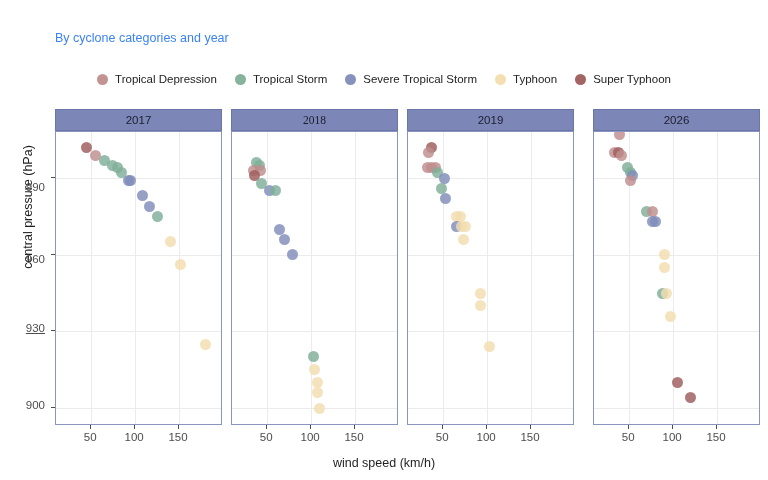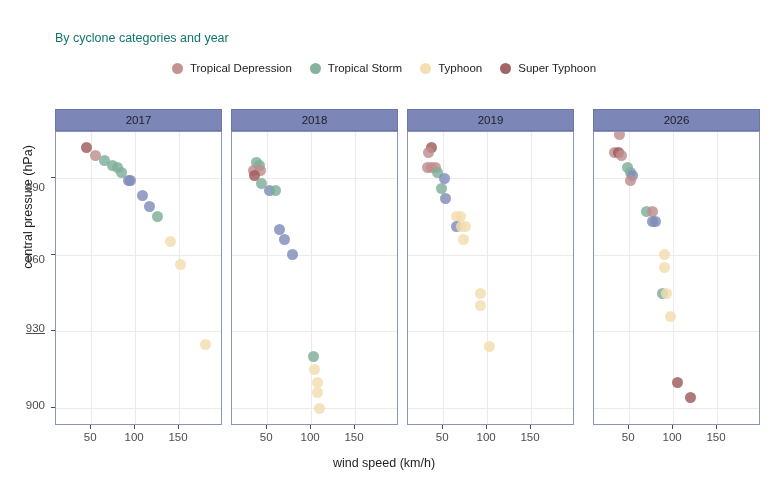--- a/index.html
+++ b/index.html
@@ -12,26 +12,26 @@
   }
   #root{position:absolute;inset:0;}
 
   .title{
     position:absolute;left:55px;top:8px;
     font-size:15.5px;color:#1a1a1a;letter-spacing:0.1px;
     white-space:nowrap;
   }
   .subtitle{
     position:absolute;left:55px;top:31px;
-    font-size:12.5px;color:#0f766e;white-space:nowrap;
+    font-size:12.5px;color:#3b82f6;white-space:nowrap;
   }
 
   
   .legend{
-    position:absolute;left:0;top:62px;width:768px;
+    position:absolute;left:0;top:73px;width:768px;
     display:flex;justify-content:center;align-items:center;
     gap:0px;
   }
   .legend-item{display:flex;align-items:center;margin:0 9px;}
   .legend-swatch{
     width:11px;height:11px;border-radius:50%;
     margin-right:7px;display:inline-block;
     opacity:0.95;
   }
   .legend-label{font-size:11.5px;color:#222;white-space:nowrap;}
@@ -101,20 +101,24 @@
   <div class="subtitle">By cyclone categories and year</div>
 
   <div class="legend" id="legend">
       <div class="legend-item">
         <span class="legend-swatch" style="background: rgb(192, 141, 141);"></span>
         <span class="legend-label">Tropical Depression</span>
       </div>
       <div class="legend-item">
         <span class="legend-swatch" style="background: rgb(127, 174, 153);"></span>
         <span class="legend-label">Tropical Storm</span>
+      </div>
+      <div class="legend-item">
+        <span class="legend-swatch" style="background: rgb(127, 140, 184);"></span>
+        <span class="legend-label">Severe Tropical Storm</span>
       </div>
       <div class="legend-item">
         <span class="legend-swatch" style="background: rgb(243, 221, 174);"></span>
         <span class="legend-label">Typhoon</span>
       </div>
       <div class="legend-item">
         <span class="legend-swatch" style="background: rgb(158, 92, 92);"></span>
         <span class="legend-label">Super Typhoon</span>
       </div>
     </div>
@@ -160,21 +164,21 @@
           <div class="pt" title="Typhoon 152 km/h 956 hPa" style="left: 124.811px; top: 132.939px; background: rgb(243, 221, 174);"></div>
           <div class="pt" title="Typhoon 180 km/h 925 hPa" style="left: 149.421px; top: 212.191px; background: rgb(243, 221, 174);"></div>
         </div>
       </div>
       <div class="xtick-line" style="left: 90.1579px; top: 425px;"></div>
       <div class="xtick-text" style="left: 70.1579px; top: 431px;">50</div>
       <div class="xtick-line" style="left: 134.105px; top: 425px;"></div>
       <div class="xtick-text" style="left: 114.105px; top: 431px;">100</div>
       <div class="xtick-line" style="left: 178.053px; top: 425px;"></div>
       <div class="xtick-text" style="left: 158.053px; top: 431px;">150</div>
-      <div class="panel" style="left: 231px; width: 167px;">
+      <div class="panel" style="left: 231px; width: 167px; font-family: Liberation Serif, serif;">
         <div class="strip">
           <div class="strip-label">2018</div>
         </div>
         <div class="plotarea">
           <div class="gridy" style="top: 276.104px;"></div>
           <div class="gridy" style="top: 199.409px;"></div>
           <div class="gridy" style="top: 122.713px;"></div>
           <div class="gridy" style="top: 46.0174px;"></div>
           <div class="gridx" style="left: 35.1579px;"></div>
           <div class="gridx" style="left: 79.1053px;"></div>

